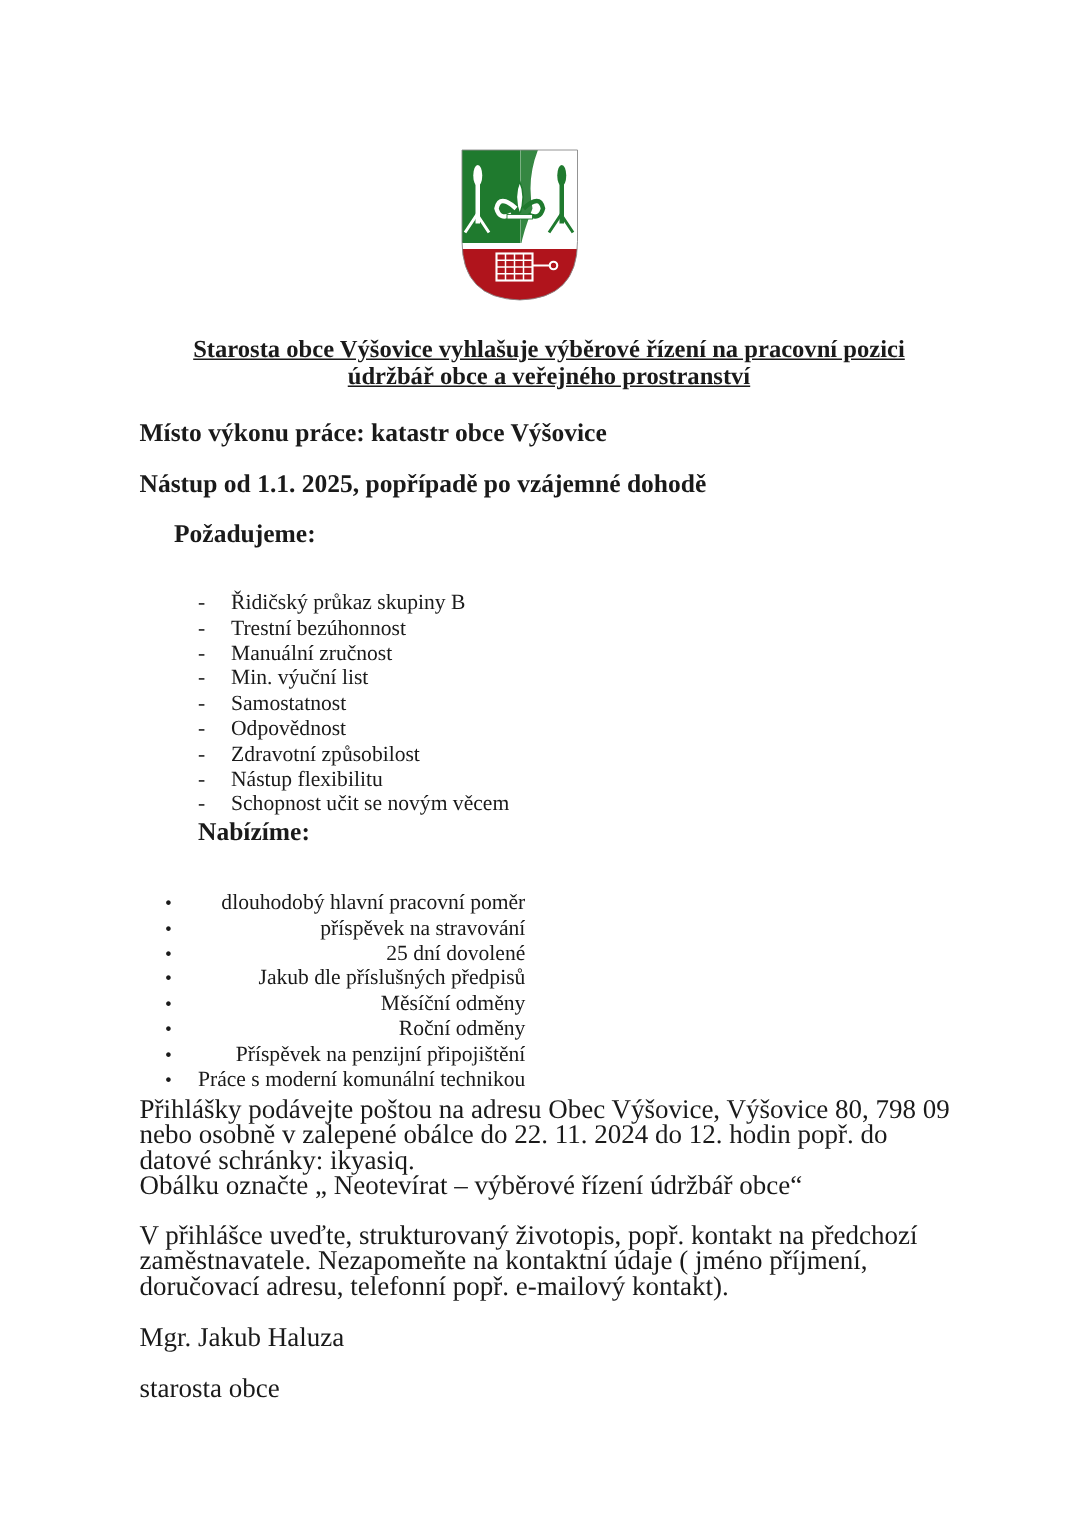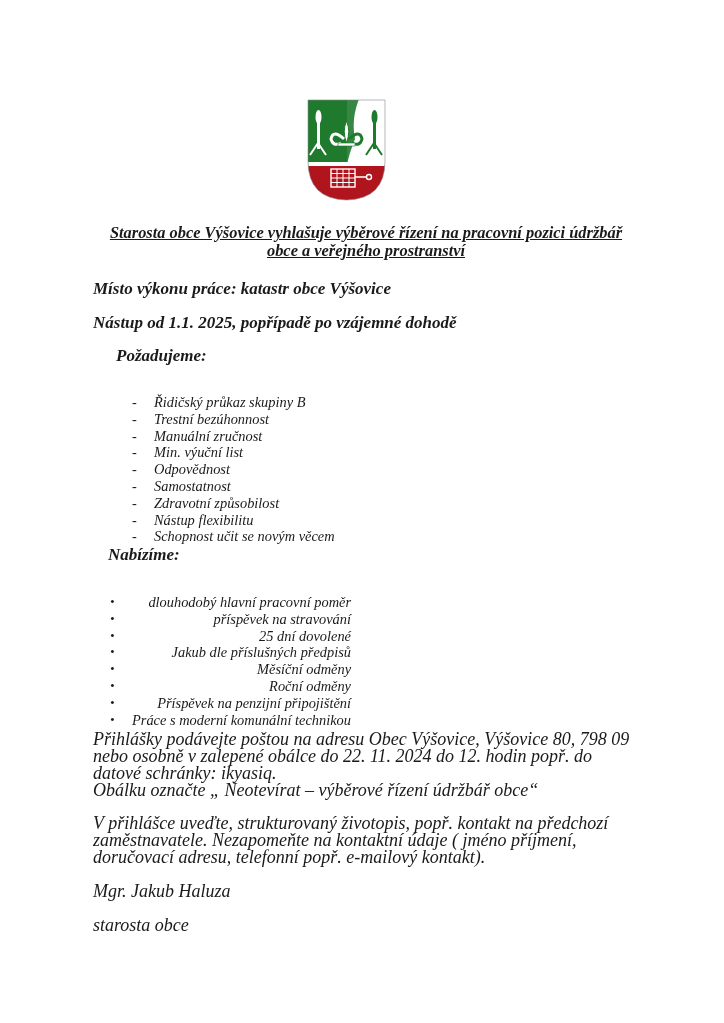--- a/index.html
+++ b/index.html
@@ -1,18 +1,18 @@
 <!DOCTYPE html>
 <html><head>
 <meta charset="utf-8">
 <style>
   html, body { margin: 0; padding: 0; background: #ffffff; }
   body { width: 724px; height: 1023px; position: relative; overflow: hidden;
          font-family: "Liberation Serif", "DejaVu Serif", serif; color: #1a1a1a; }
-  .page { position: absolute; left: 0; top: 0; width: 724px; height: 1023px; font-style: italic; }
+  .page { position: absolute; left: 0; top: 0; width: 724px; height: 1023px; }
   .crest { position: absolute; left: 307px; top: 99px; width: 79px; height: 102px; }
   .title { position: absolute; left: 100px; top: 224px; width: 532px; text-align: center;
            font-weight: bold; font-size: 16.4px; line-height: 18px; text-decoration: underline; }
   .bold-line { position: absolute; left: 93px; font-weight: bold; font-size: 17px; line-height: 17px; white-space: nowrap; }
   .list { position: absolute; margin: 16px; padding: 0; list-style: none; font-size: 14.4px; line-height: 16.8px; }
   .list li { position: relative; white-space: nowrap; }
   .dash-list { left: 138px; top: 378px; }
   .dash-list li::before { content: "-"; position: absolute; left: -22px; }
   .dot-list { left: 116px; top: 578px; text-align: right; }
   .dot-list li::before { content: "•"; position: absolute; left: -22px; font-size: 13px; }
@@ -60,28 +60,28 @@
 
   <div class="bold-line" style="top:280px">Místo výkonu práce: katastr obce Výšovice</div>
   <div class="bold-line" style="top:314px">Nástup od 1.1. 2025, popřípadě po vzájemné dohodě</div>
 
   <div class="bold-line" style="left:116px; top:347px">Požadujeme:</div>
   <ul class="list dash-list">
     <li>Řidičský průkaz skupiny B</li>
     <li>Trestní bezúhonnost</li>
     <li>Manuální zručnost</li>
     <li>Min. výuční list</li>
+    <li>Samostatnost</li>
     <li>Odpovědnost</li>
-    <li>Samostatnost</li>
     <li>Zdravotní způsobilost</li>
     <li>Nástup flexibilitu</li>
     <li>Schopnost učit se novým věcem</li>
   </ul>
 
-  <div class="bold-line" style="left:108px; top:546px">Nabízíme:</div>
+  <div class="bold-line" style="left:132px; top:546px">Nabízíme:</div>
   <ul class="list dot-list">
     <li>dlouhodobý hlavní pracovní poměr</li>
     <li>příspěvek na stravování</li>
     <li>25 dní dovolené</li>
     <li>Jakub dle příslušných předpisů</li>
     <li>Měsíční odměny</li>
     <li>Roční odměny</li>
     <li>Příspěvek na penzijní připojištění</li>
     <li>Práce s moderní komunální technikou</li>
   </ul>

